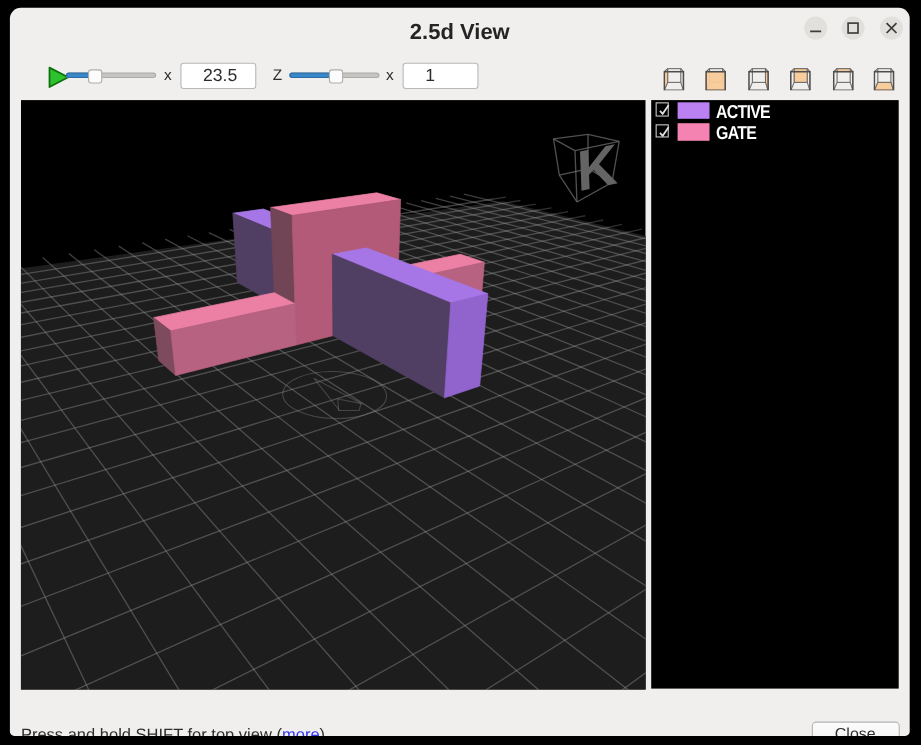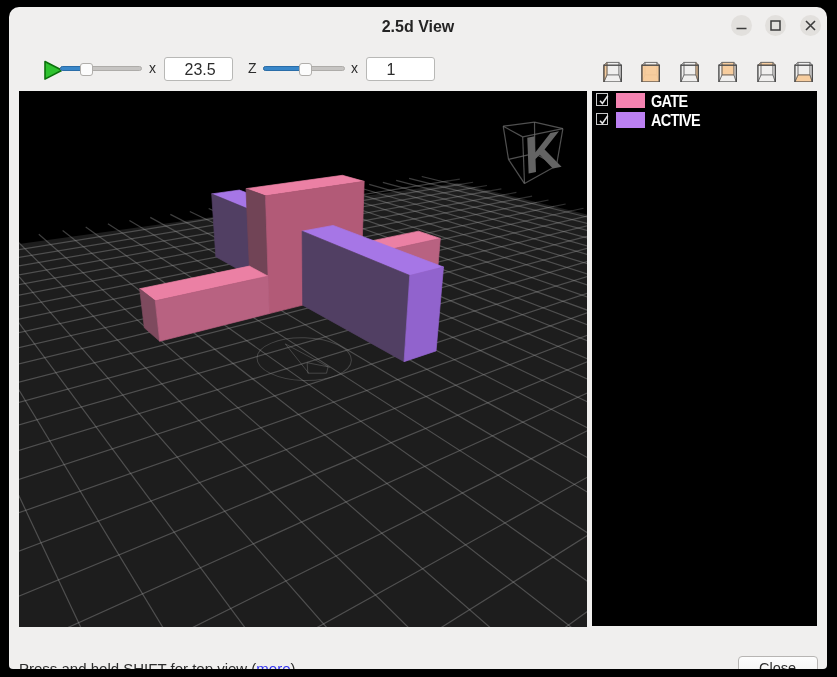--- a/index.html
+++ b/index.html
@@ -1,17 +1,17 @@
 <!DOCTYPE html>
 <html><head><meta charset="utf-8"><style>
 * { margin:0; padding:0; box-sizing:border-box; }
 html,body { width:837px; height:677px; background:#000; font-family:"Liberation Sans", sans-serif; }
 #win { position:absolute; left:9px; top:7px; width:818px; height:662px; background:#f0efee;
        border-radius:10px 10px 4px 4px; overflow:hidden; }
-#title { position:absolute; left:0; right:0; top:11px; text-align:center; font-size:16px; font-weight:bold; color:#242424; }
+#title { position:absolute; left:0; right:0; top:11px; text-align:center; font-size:20px; font-weight:bold; color:#242424; }
 .wbtn { position:absolute; top:8px; width:21px; height:21px; border-radius:50%; background:#e2e0dd; }
 #toolbar { position:absolute; left:0; top:48px; width:100%; height:42px; }
 .playbtn { position:absolute; left:34px; top:5px; width:22px; height:22px; }
 .xlabel { position:absolute; font-size:14px; color:#2d2d2d; }
 .field { position:absolute; top:2px; width:69px; height:24px; background:#fff; border:1px solid #b8b8b6; border-radius:3px;
          font-size:16px; color:#2c2c2c; padding-left:20px; line-height:23px; }
 .slider-track { position:absolute; top:11.3px; height:5px; background:#c6c4c2; border:1px solid #aeaca9; border-radius:3px; }
 .slider-fill { position:absolute; top:11.3px; height:5px; background:#3987c9; border:1px solid #2a6da8; border-radius:3px 0 0 3px; }
 .slider-handle { position:absolute; top:8.3px; width:13px; height:13px; background:#fcfcfc; border:1px solid #b0aeab; border-radius:3px; }
 #viewport { position:absolute; left:9.5px; top:84px; width:568px; height:535.5px; }
@@ -242,29 +242,29 @@
         </g>
         <text transform="matrix(0.9793,-0.2022,0.0385,0.9993,524.7,174.2)" font-family="Liberation Sans" font-size="52" font-weight="bold" fill="#646464">K</text>
 </svg></div>
   <div id="rightpanel">
     <div class="lrow">
         <div class="cb">
           <svg width="16" height="16" style="position:absolute;left:-1px;top:-1px;">
             <path d="M4.0 7.8 L6.4 10.4 L11.8 2.6" stroke="#e2e2e2" stroke-width="1.6" fill="none"></path>
           </svg>
         </div>
-      <div class="swatch" style="background:#f583b1;"></div>
-        <div class="lname">GATE</div>
+      <div class="swatch" style="background:#bb80f2;"></div>
+        <div class="lname">ACTIVE</div>
       </div>
     <div class="lrow">
         <div class="cb">
           <svg width="16" height="16" style="position:absolute;left:-1px;top:-1px;">
             <path d="M4.0 7.8 L6.4 10.4 L11.8 2.6" stroke="#e2e2e2" stroke-width="1.6" fill="none"></path>
           </svg>
         </div>
-      <div class="swatch" style="background:#bb80f2;"></div>
-        <div class="lname">ACTIVE</div>
+      <div class="swatch" style="background:#f583b1;"></div>
+        <div class="lname">GATE</div>
       </div>
   </div>
   <div id="statusbar">
     <div id="statustext">Press and hold SHIFT for top view (<a>more</a>)</div>
     <div id="closebtn">Close</div>
   </div>
 </div>
 </body></html>

